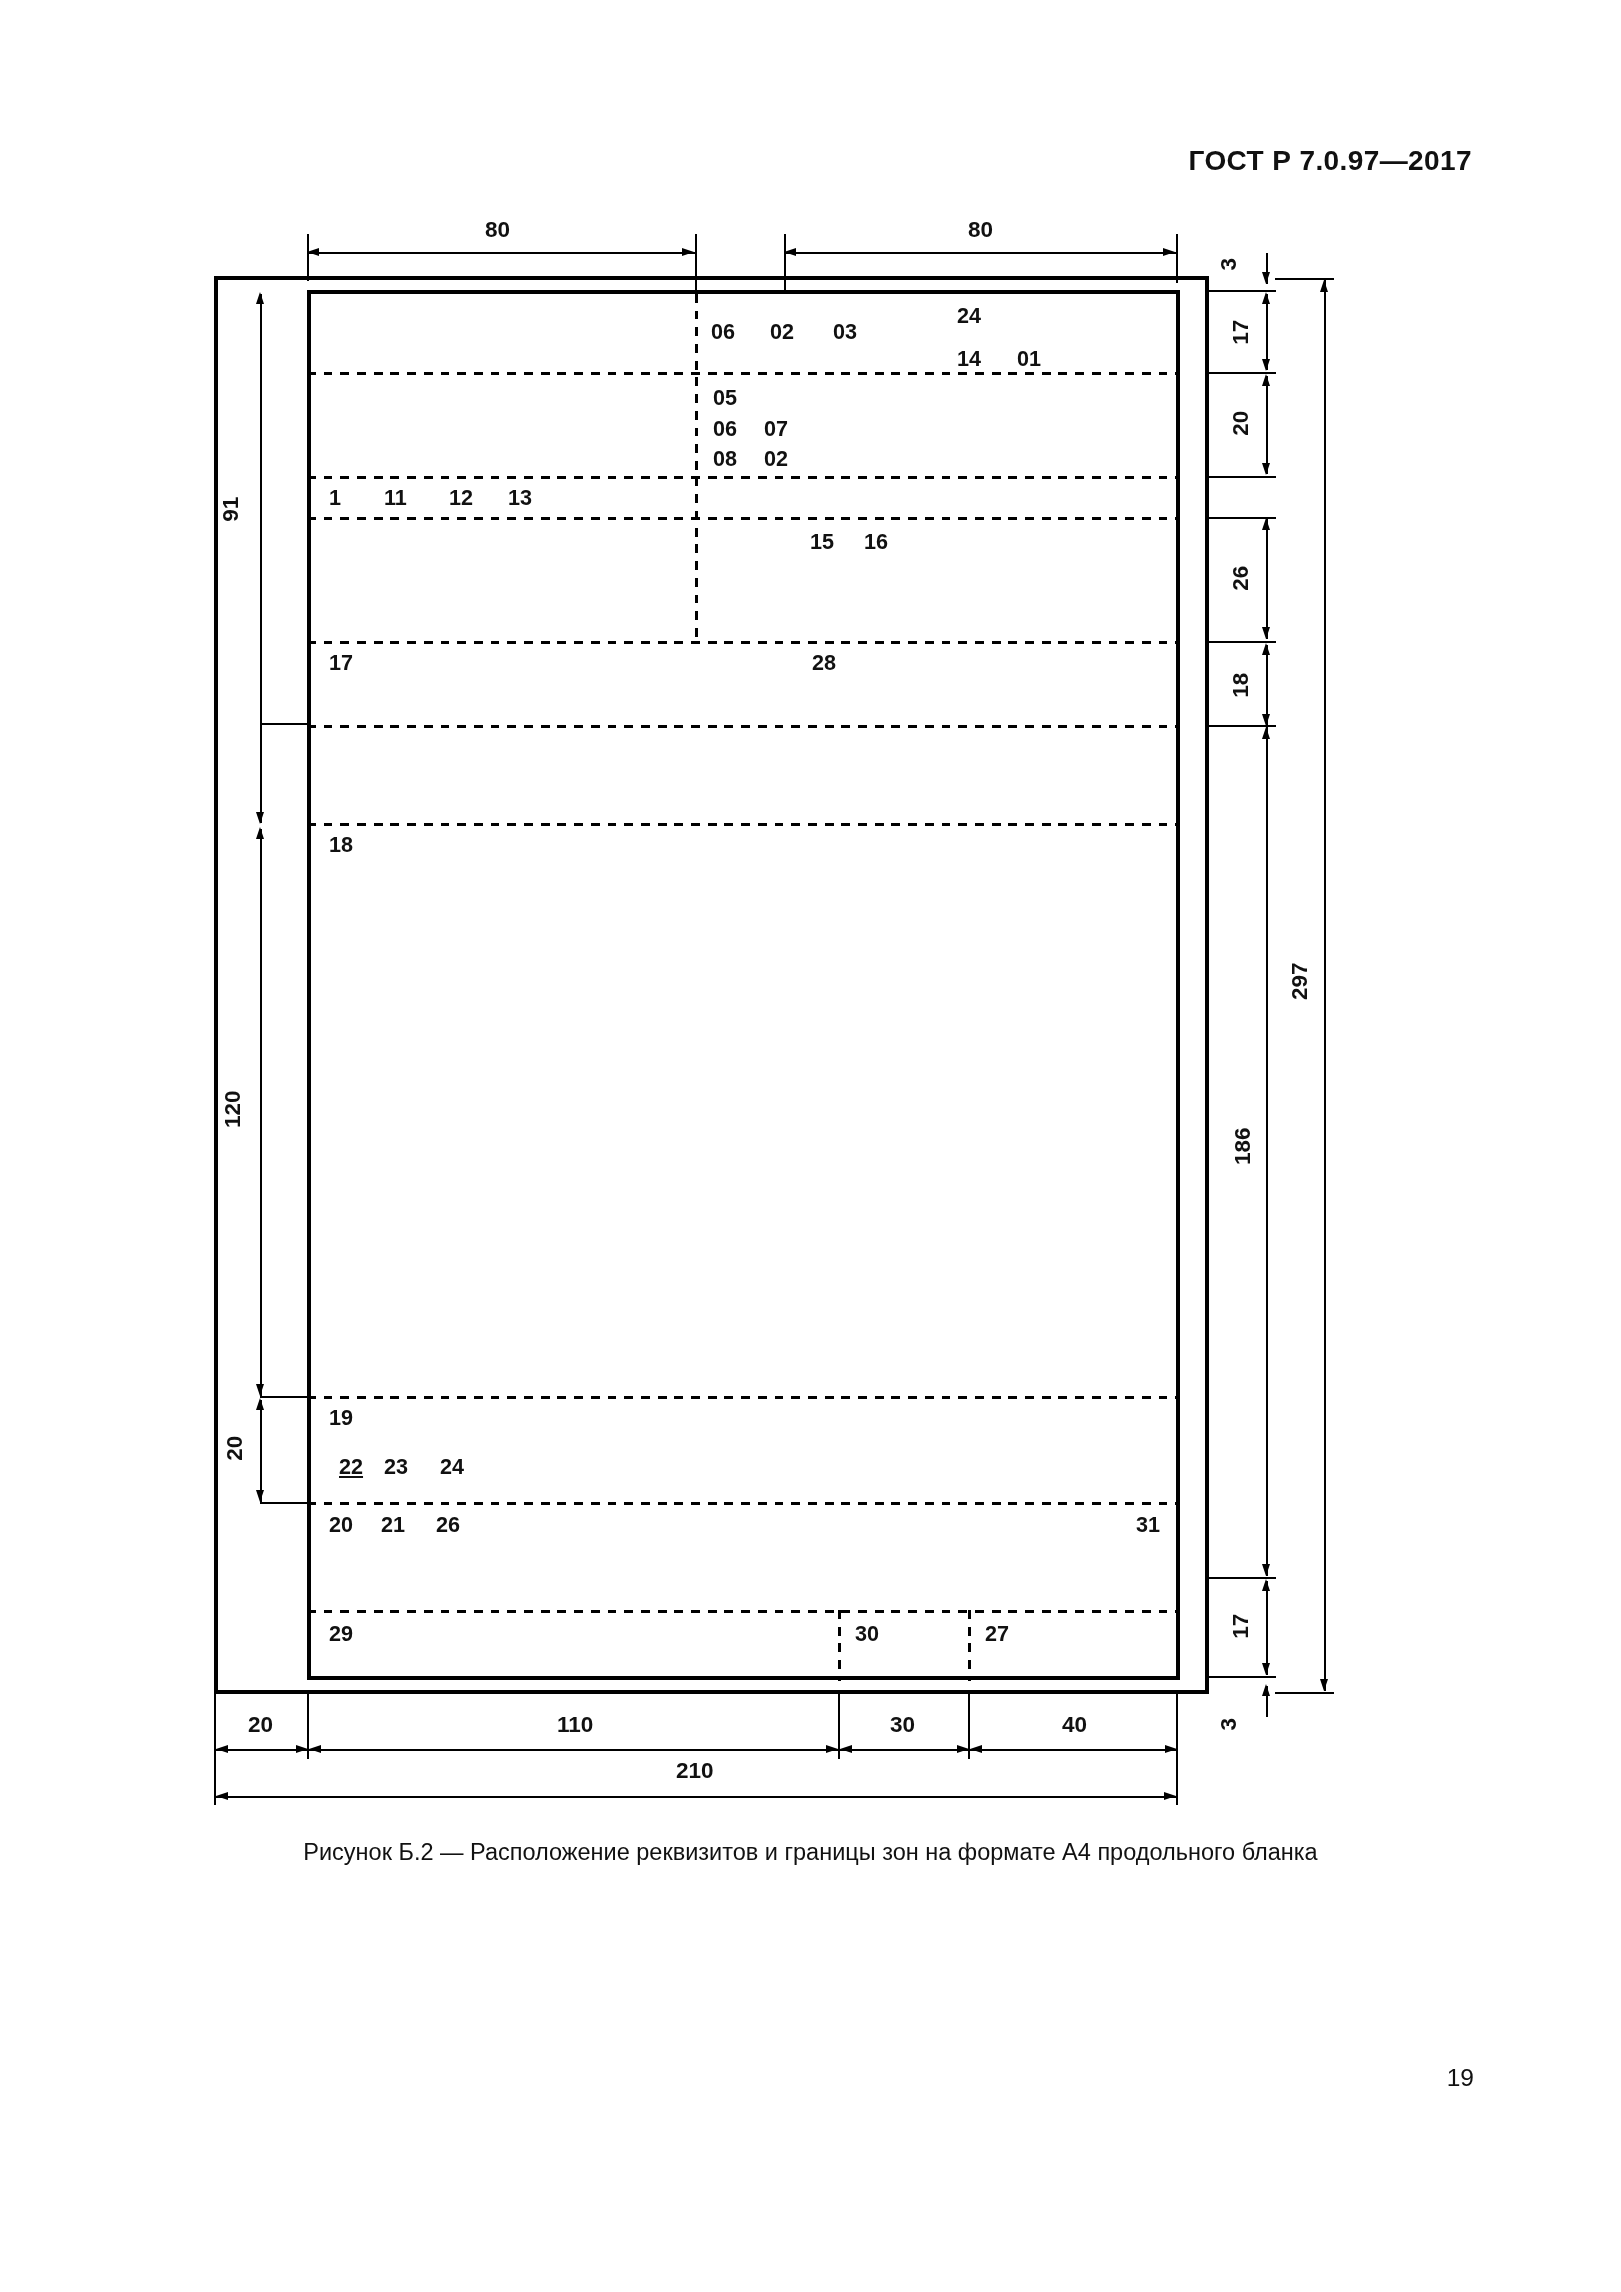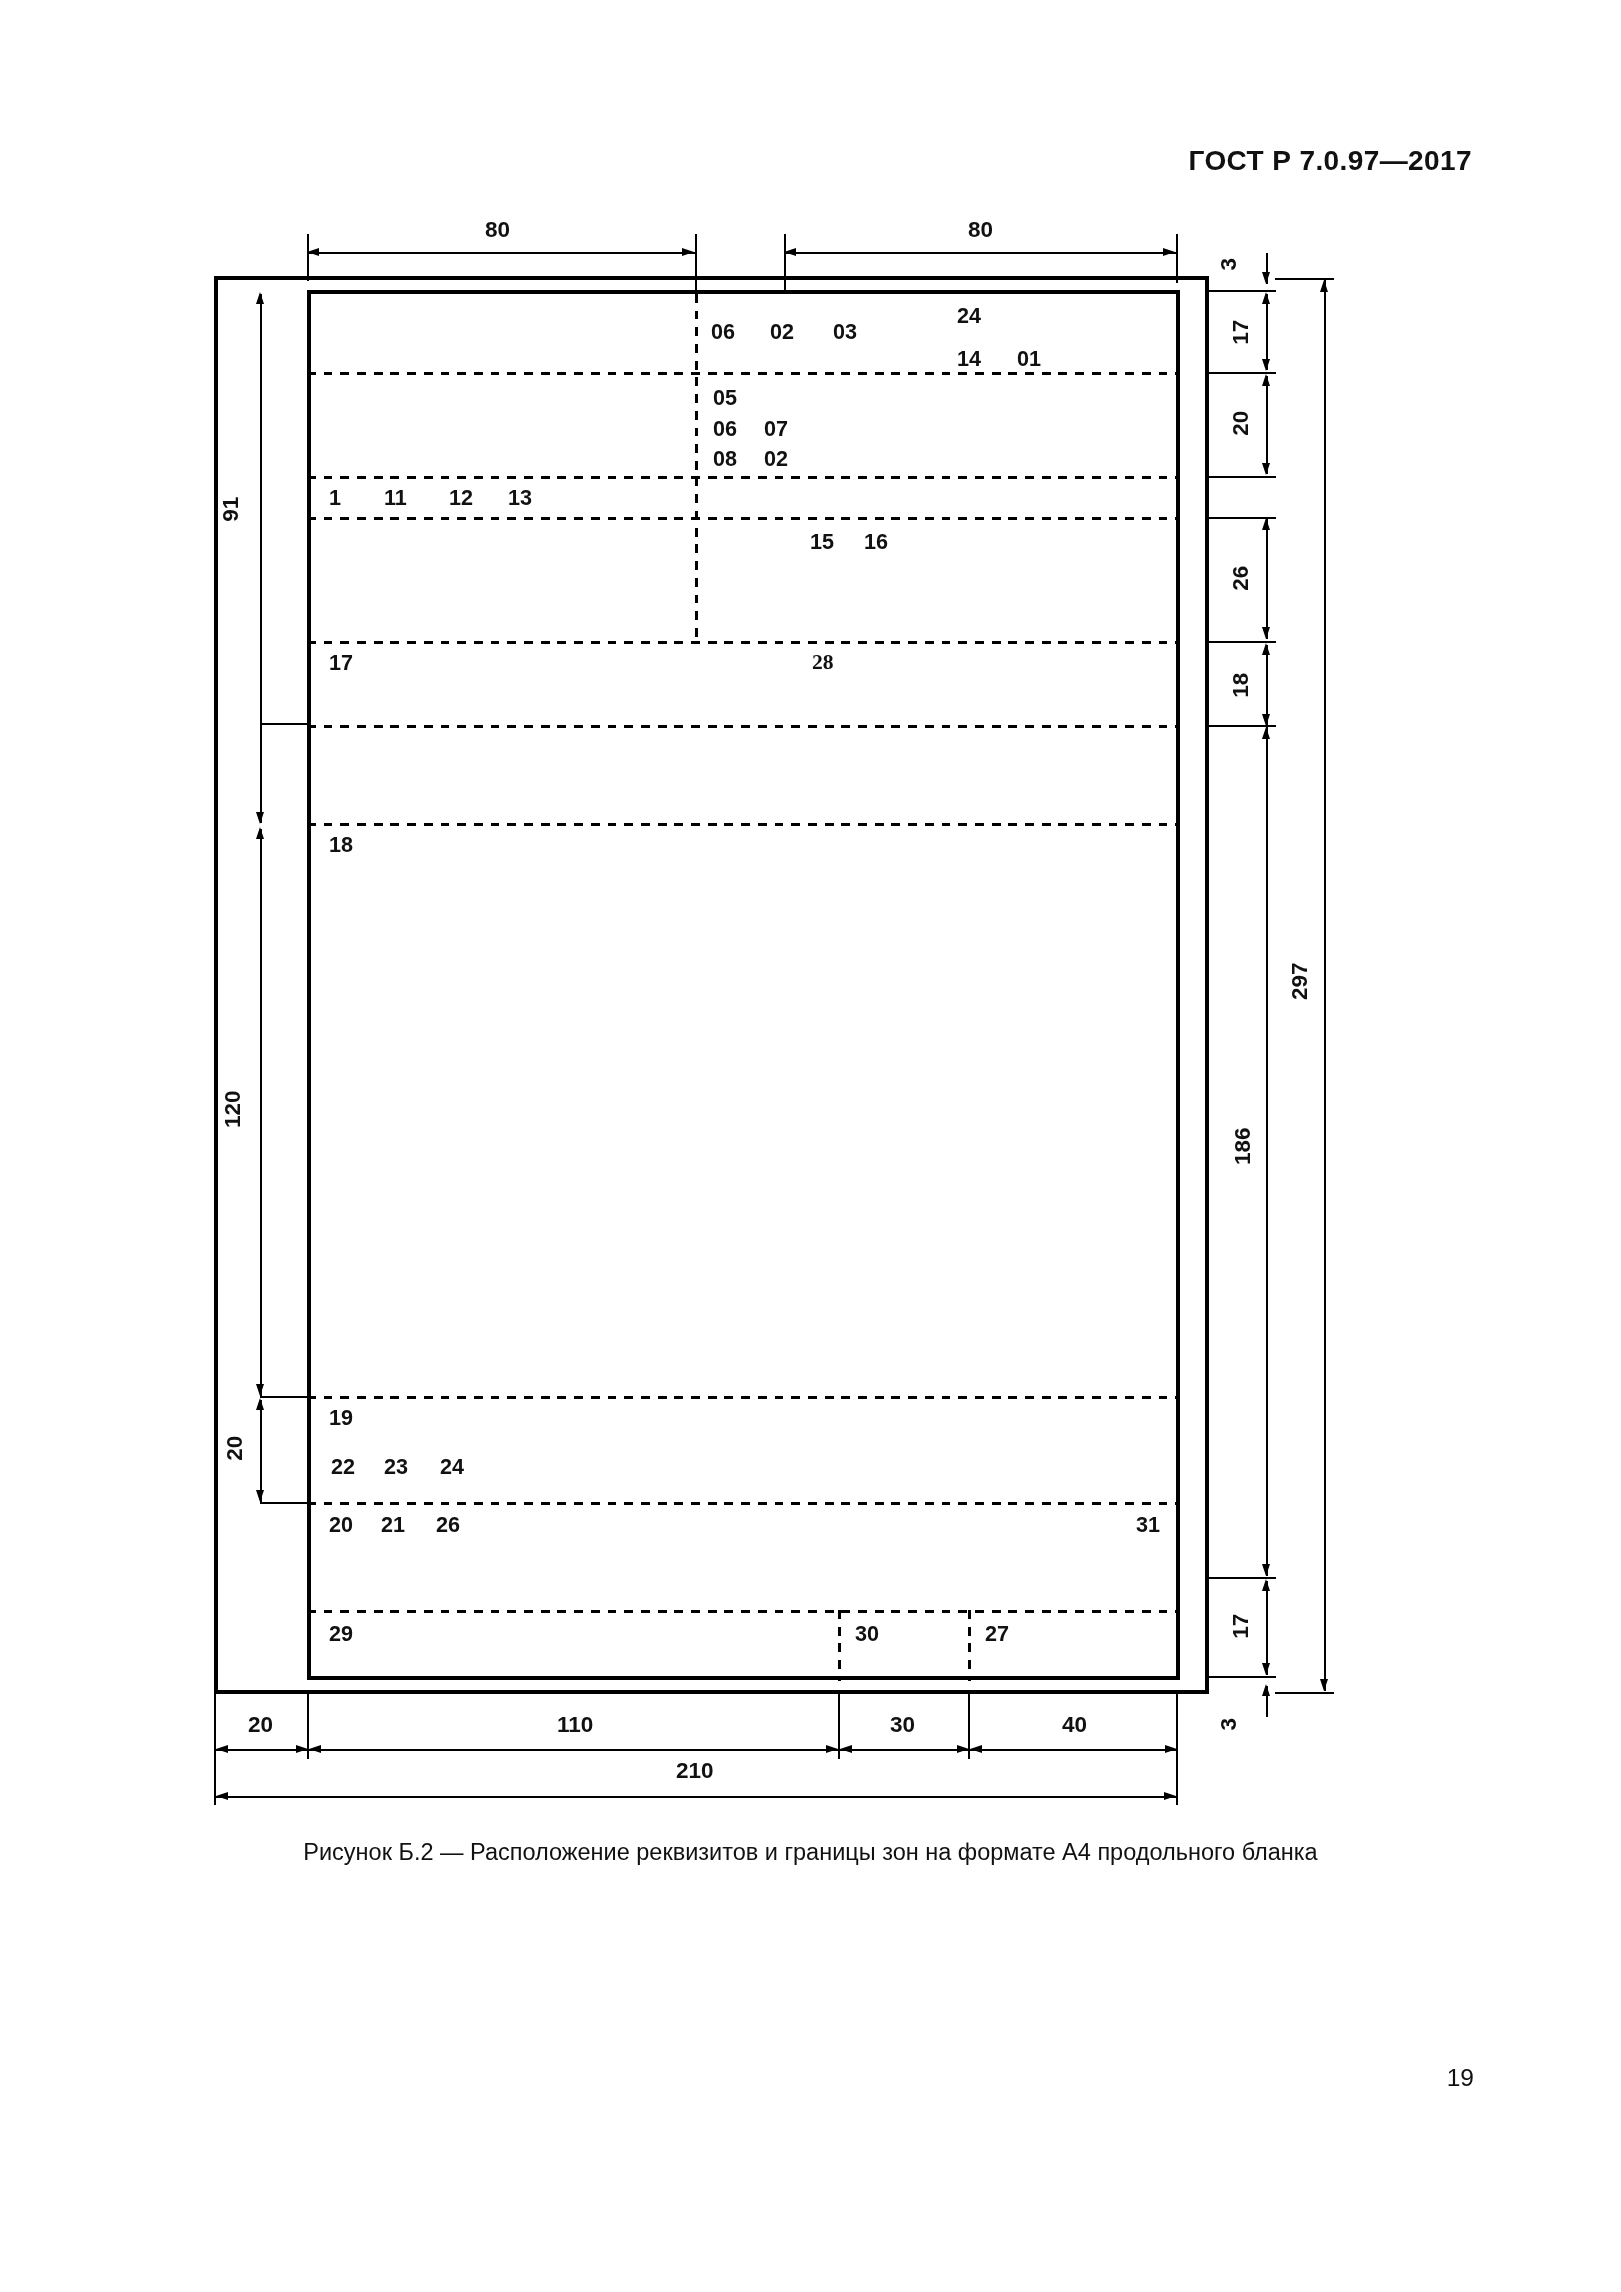--- a/index.html
+++ b/index.html
@@ -130,26 +130,26 @@
 
   <div class="zone-label" style="left:329px;top:487px;">1</div>
   <div class="zone-label" style="left:384px;top:487px;">11</div>
   <div class="zone-label" style="left:449px;top:487px;">12</div>
   <div class="zone-label" style="left:508px;top:487px;">13</div>
 
   <div class="zone-label" style="left:810px;top:531px;">15</div>
   <div class="zone-label" style="left:864px;top:531px;">16</div>
 
   <div class="zone-label" style="left:329px;top:652px;">17</div>
-  <div class="zone-label" style="left:812px;top:652px;font-family:Liberation Serif, serif;">28</div>
+  <div class="zone-label" style="left:812px;top:652px;">28</div>
 
   <div class="zone-label" style="left:329px;top:834px;">18</div>
 
   <div class="zone-label" style="left:329px;top:1407px;">19</div>
-  <div class="zone-label" style="left:331px;top:1456px;">22</div>
+  <div class="zone-label" style="left:339px;top:1456px;text-decoration:underline;">22</div>
   <div class="zone-label" style="left:384px;top:1456px;">23</div>
   <div class="zone-label" style="left:440px;top:1456px;">24</div>
 
   <div class="zone-label" style="left:329px;top:1514px;">20</div>
   <div class="zone-label" style="left:381px;top:1514px;">21</div>
   <div class="zone-label" style="left:436px;top:1514px;">26</div>
   <div class="zone-label" style="left:1136px;top:1514px;">31</div>
 
   <div class="zone-label" style="left:329px;top:1623px;">29</div>
   <div class="zone-label" style="left:855px;top:1623px;">30</div>

